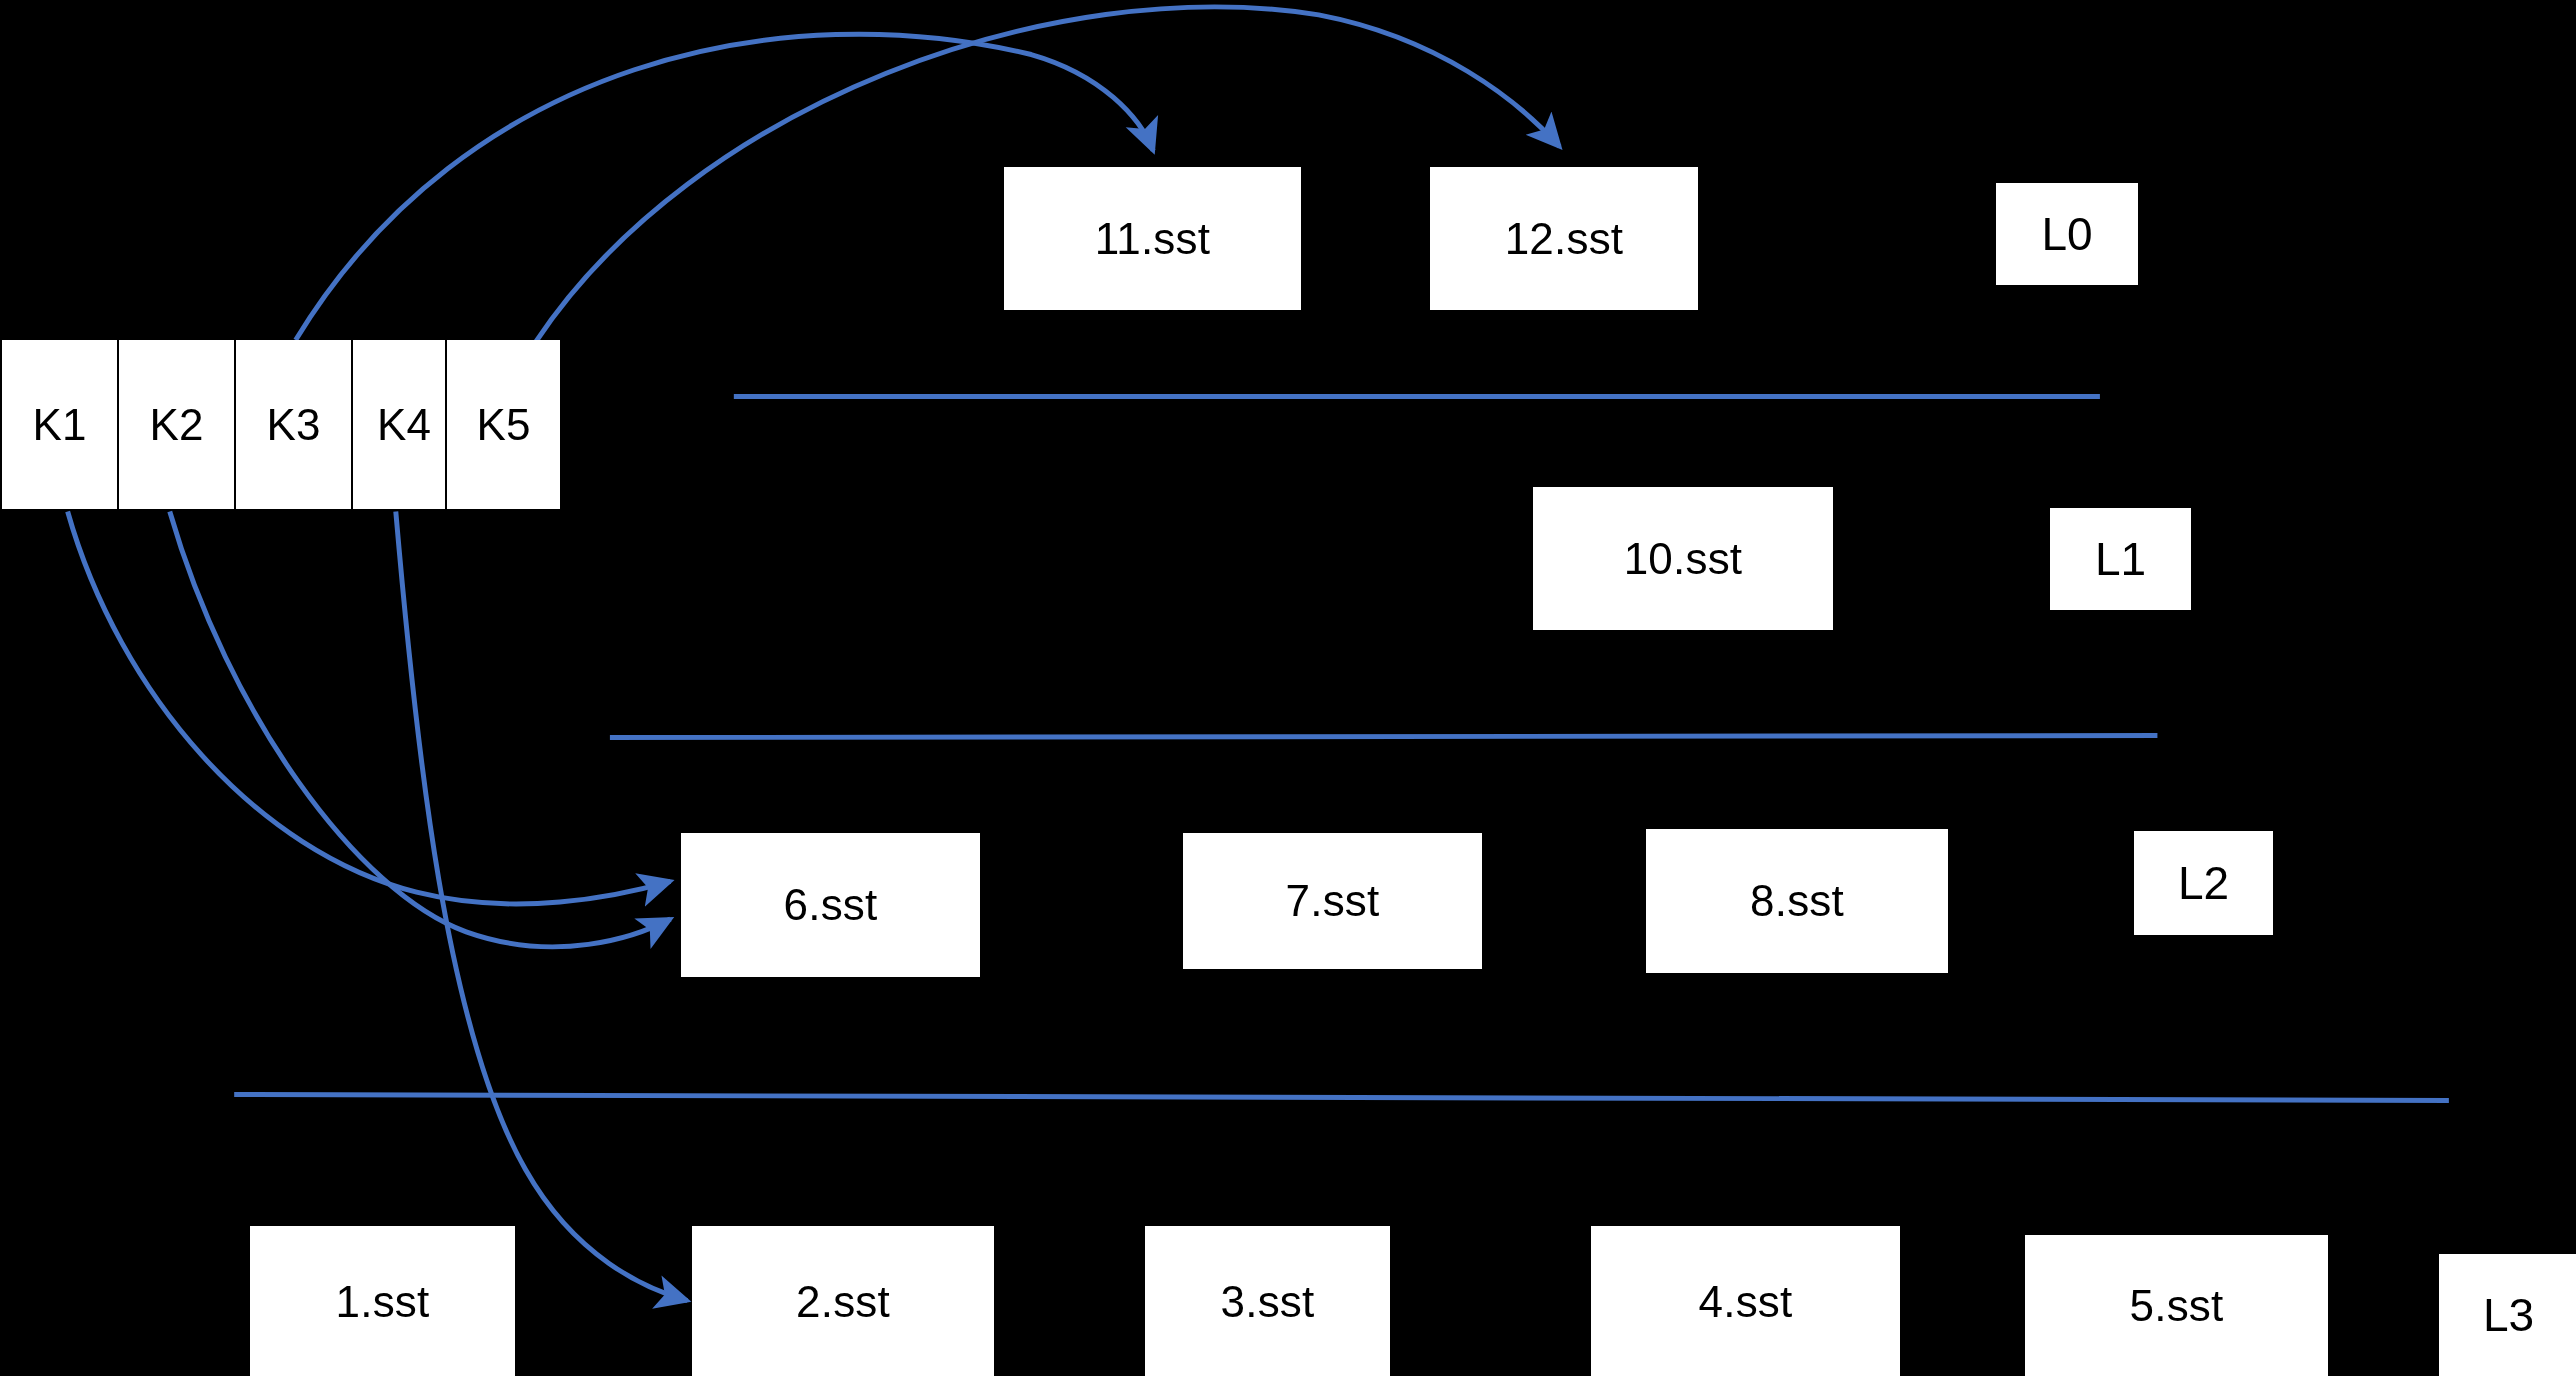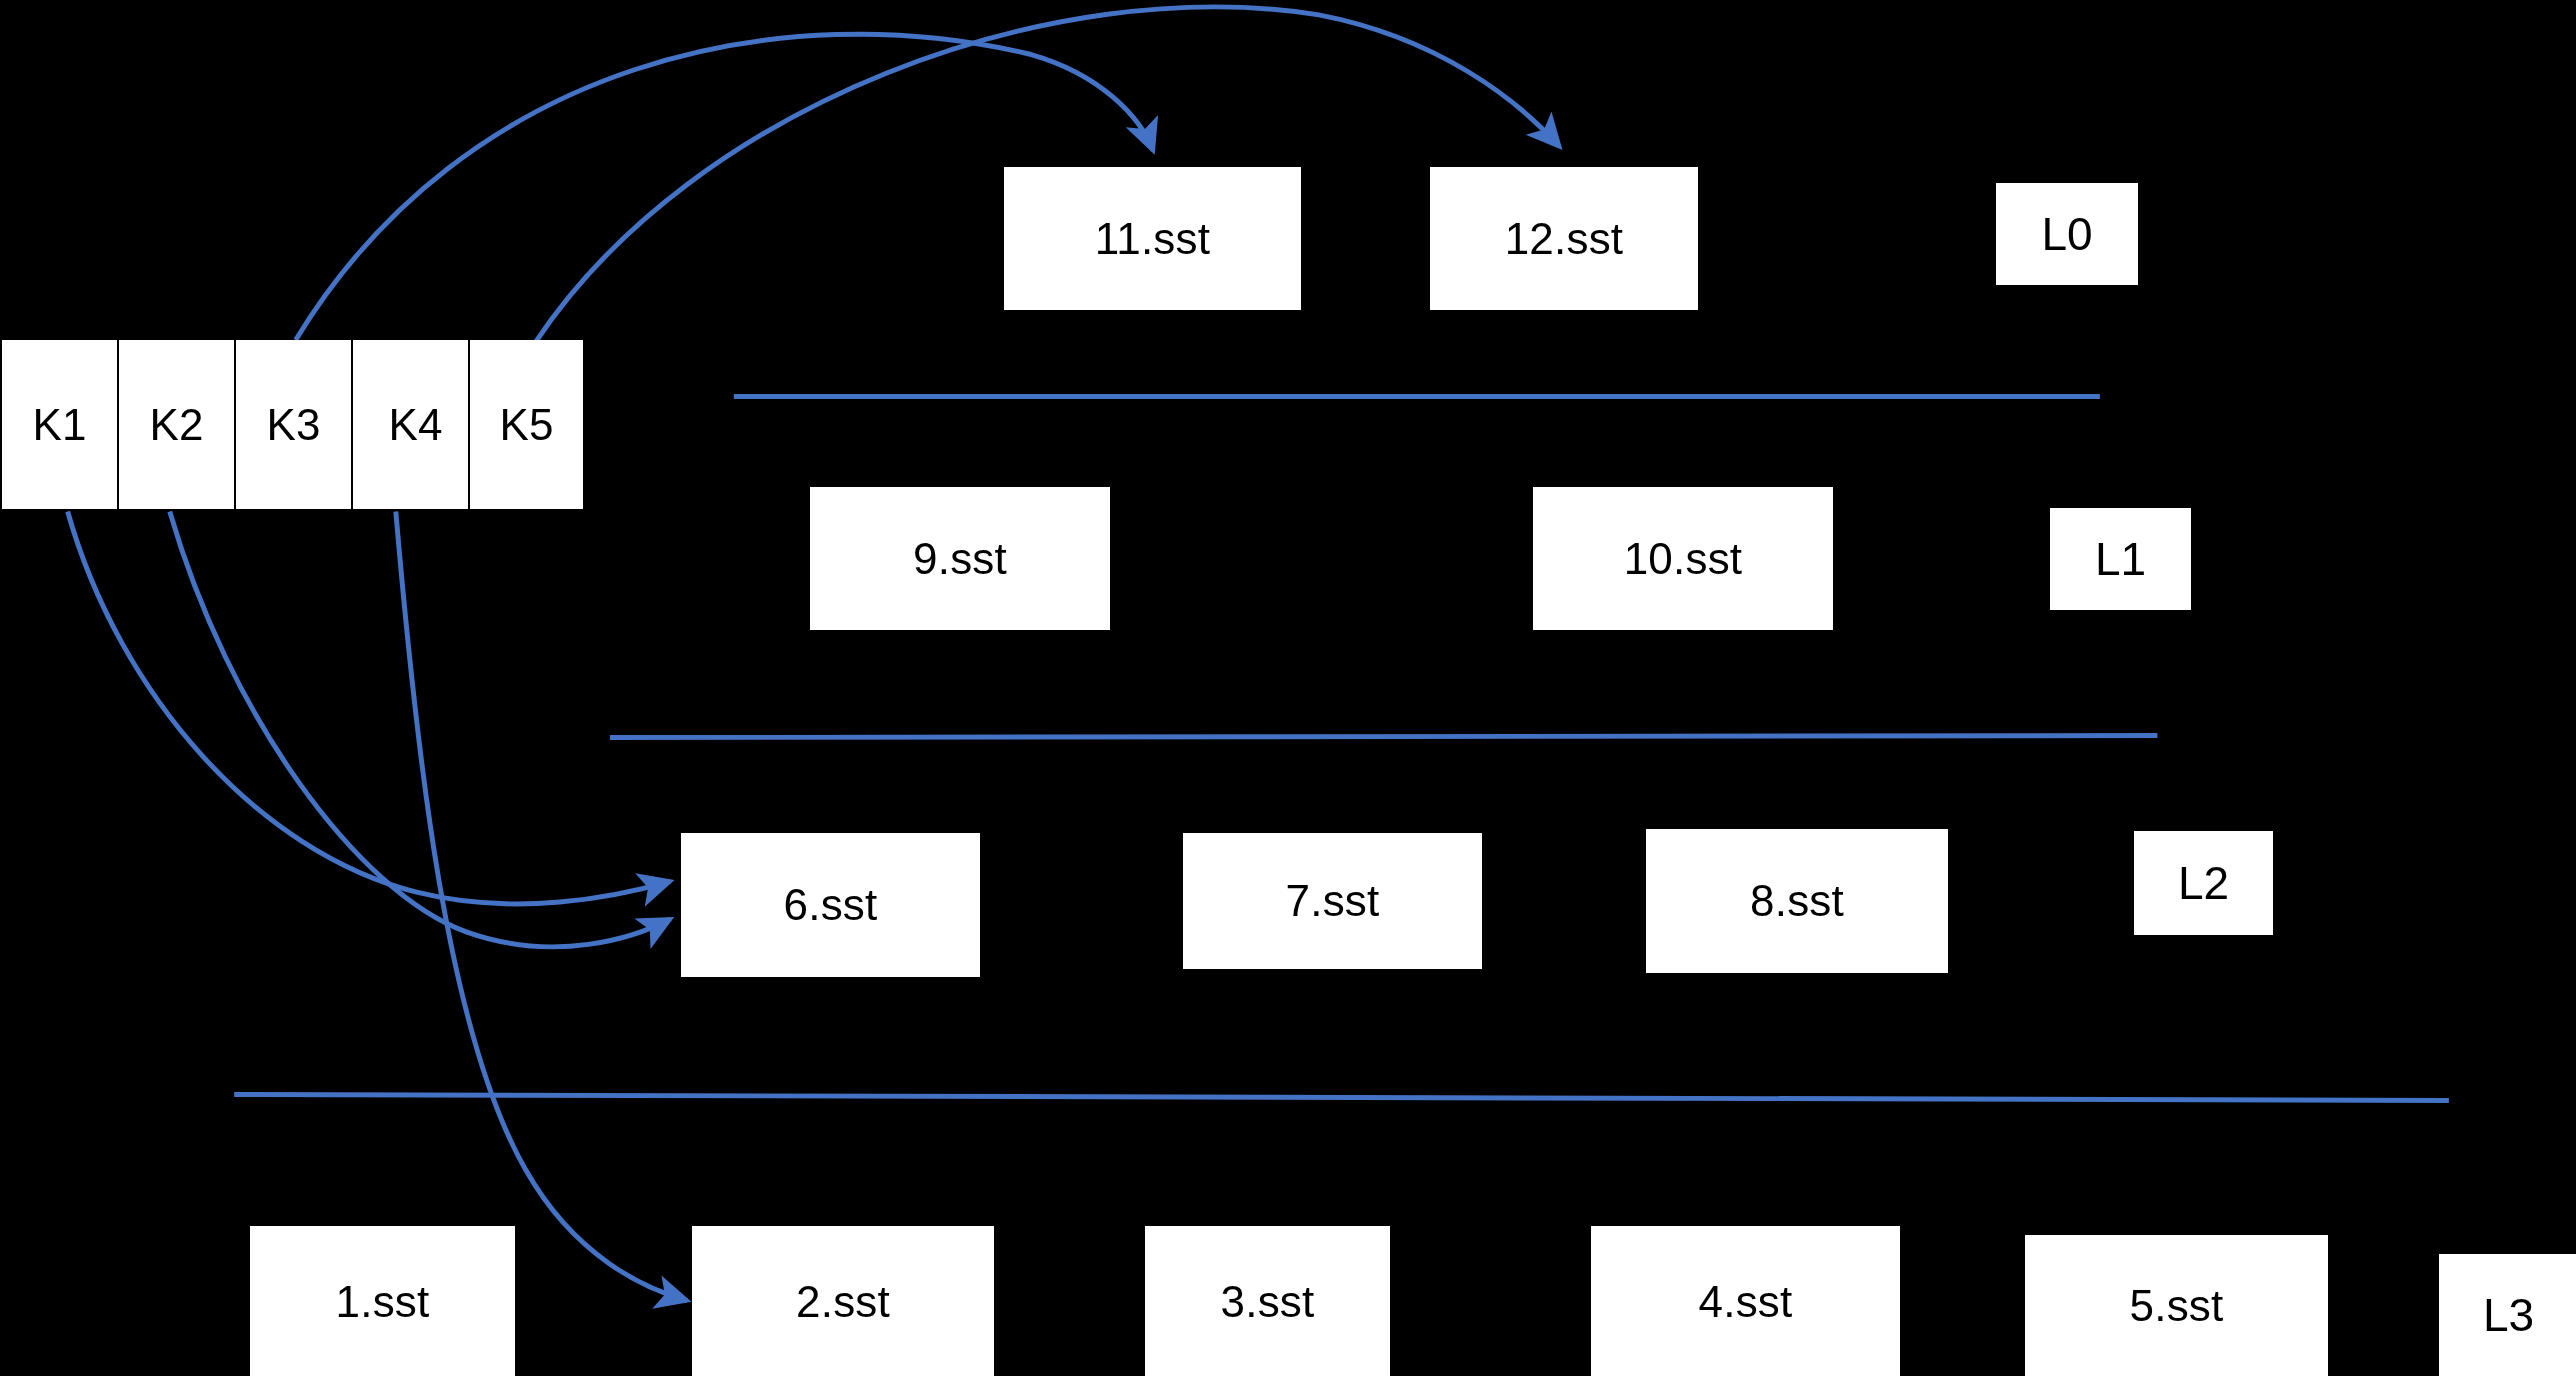--- a/index.html
+++ b/index.html
@@ -98,41 +98,38 @@
   <div class="key-array" style="left:2px; top:340px; width:581px; height:169px;text-align:center;">
     <div class="key-cell" style="width:117px;">
       <span>K1</span>
     </div>
     <div class="key-cell" style="width:117px;">
       <span>K2</span>
     </div>
     <div class="key-cell" style="width:117px;">
       <span>K3</span>
     </div>
-    <div class="key-cell" style="width:117px;padding-left:10px;">
+    <div class="key-cell" style="width:94px;padding-left:10px;">
       <span>K4</span>
     </div>
     <div class="key-cell" style="width:113px;">
       <span>K5</span>
     </div>
   </div>
 
   <div class="node" style="left:1004px; top:167px; width:297px; height:143px;">
     <span>11.sst</span>
   </div>
   <div class="node" style="left:1430px; top:167px; width:268px; height:143px;">
     <span>12.sst</span>
   </div>
   <div class="level-tag" style="left:1996px; top:183px; width:142px; height:102px;">
     <span>L0</span>
   </div>
 
-  <div class="node" style="left:810px; top:487px; width:300px; height:143px;">
-    <span>9.sst</span>
-  </div>
   <div class="node" style="left:1502px; top:487px; width:300px; height:143px;margin-left:31px;">
     <span>10.sst</span>
   </div>
   <div class="level-tag" style="left:2050px; top:508px; width:141px; height:102px;">
     <span>L1</span>
   </div>
 
   <div class="node" style="left:681px; top:833px; width:299px; height:144px;">
     <span>6.sst</span>
   </div>

